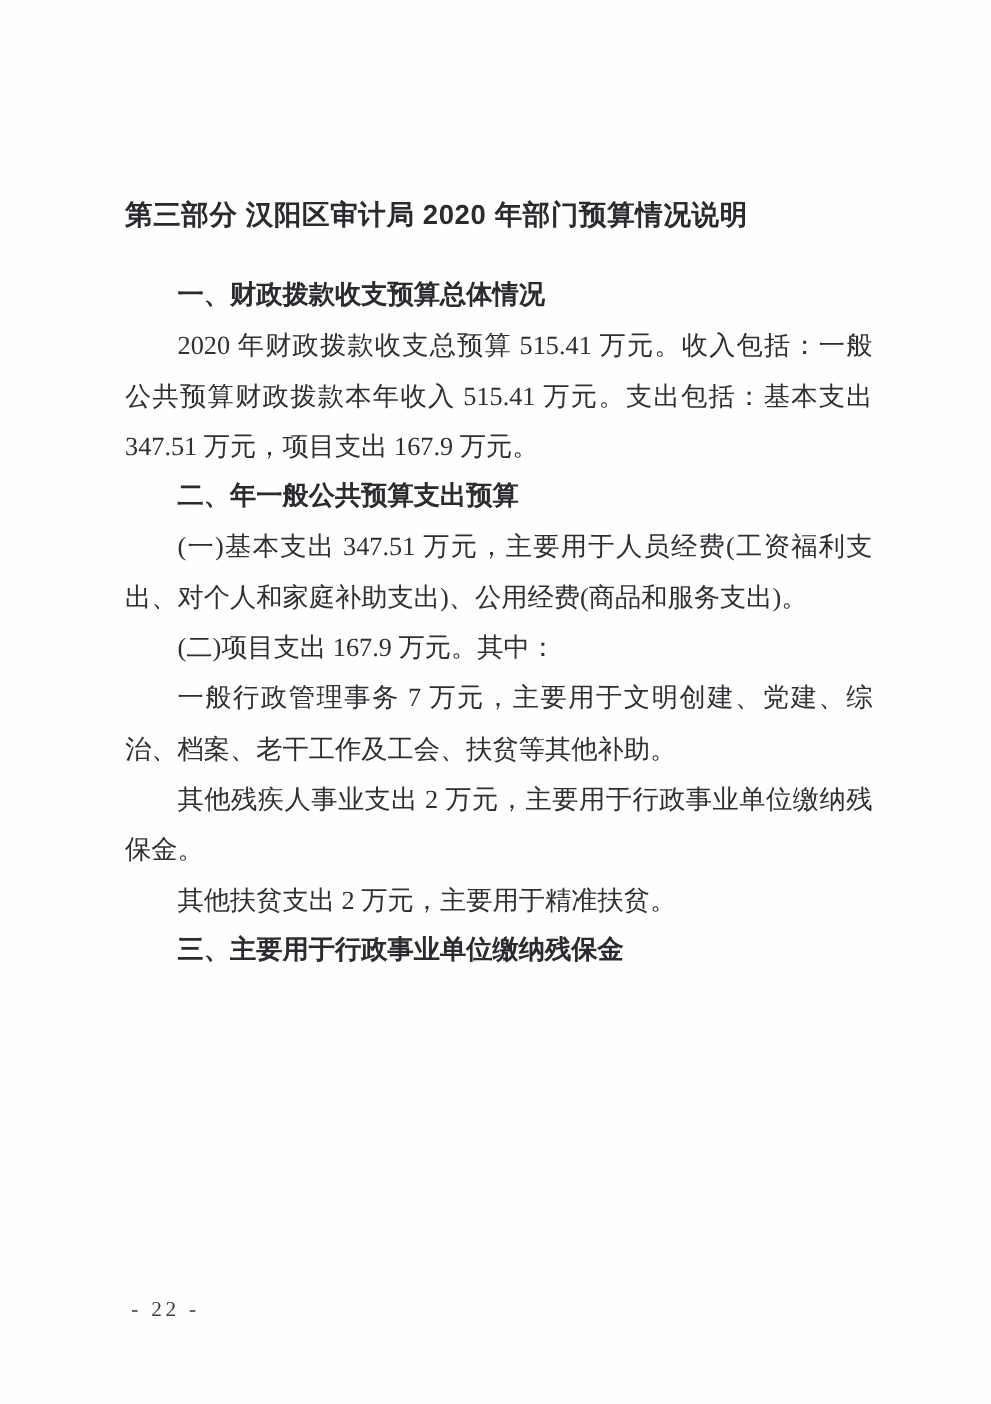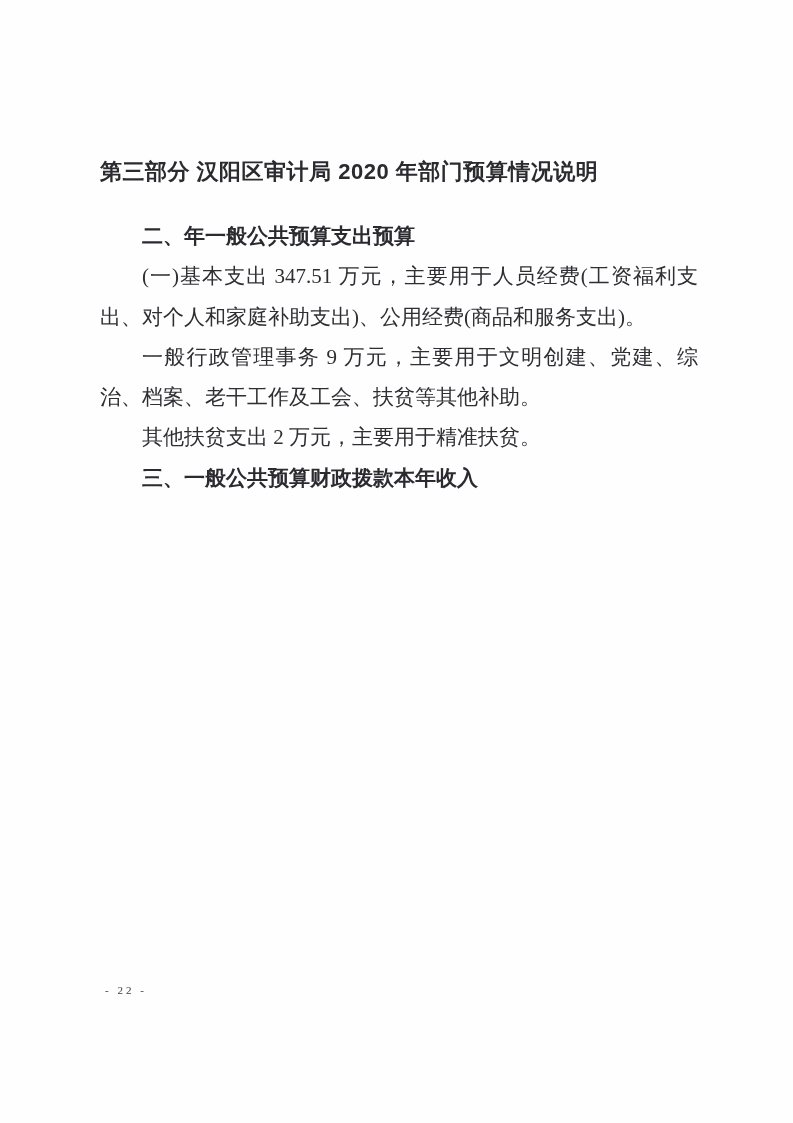--- a/index.html
+++ b/index.html
@@ -41,34 +41,38 @@
     color: #2a2a2f;
     text-indent: 2em;
     margin: 0;
   }
   .para {
     margin: 0;
     text-indent: 2em;
   }
   .page-number {
     position: absolute;
-    top: 984px; left: 105px;
-    font-size: 11px;
+    top: 1038px; left: 105px;
+    font-size: 17px;
     letter-spacing: 3px;
     color: #3a3a40;
   }
 </style>
 </head>
 <body>
 
 <div class="page">
   <div class="doc-title">第三部分 汉阳区审计局 2020 年部门预算情况说明</div>
 
   <div class="content">
+      <div class="heading">一、财政拨款收支预算总体情况</div>
+      <p class="para">2020 年财政拨款收支总预算 515.41 万元。收入包括：一般公共预算财政拨款本年收入 515.41 万元。支出包括：基本支出 347.51 万元，项目支出 167.9 万元。</p>
       <div class="heading">二、年一般公共预算支出预算</div>
       <p class="para">(一)基本支出 347.51 万元，主要用于人员经费(工资福利支出、对个人和家庭补助支出)、公用经费(商品和服务支出)。</p>
-      <p class="para">一般行政管理事务 9 万元，主要用于文明创建、党建、综治、档案、老干工作及工会、扶贫等其他补助。</p>
+      <p class="para">(二)项目支出 167.9 万元。其中：</p>
+      <p class="para">一般行政管理事务 7 万元，主要用于文明创建、党建、综治、档案、老干工作及工会、扶贫等其他补助。</p>
+      <p class="para">其他残疾人事业支出 2 万元，主要用于行政事业单位缴纳残保金。</p>
       <p class="para">其他扶贫支出 2 万元，主要用于精准扶贫。</p>
-      <div class="heading">三、一般公共预算财政拨款本年收入</div>
+      <div class="heading">三、主要用于行政事业单位缴纳残保金</div>
     </div>
 
   <div class="page-number">- 22 -</div>
 </div>
 
 </body></html>

